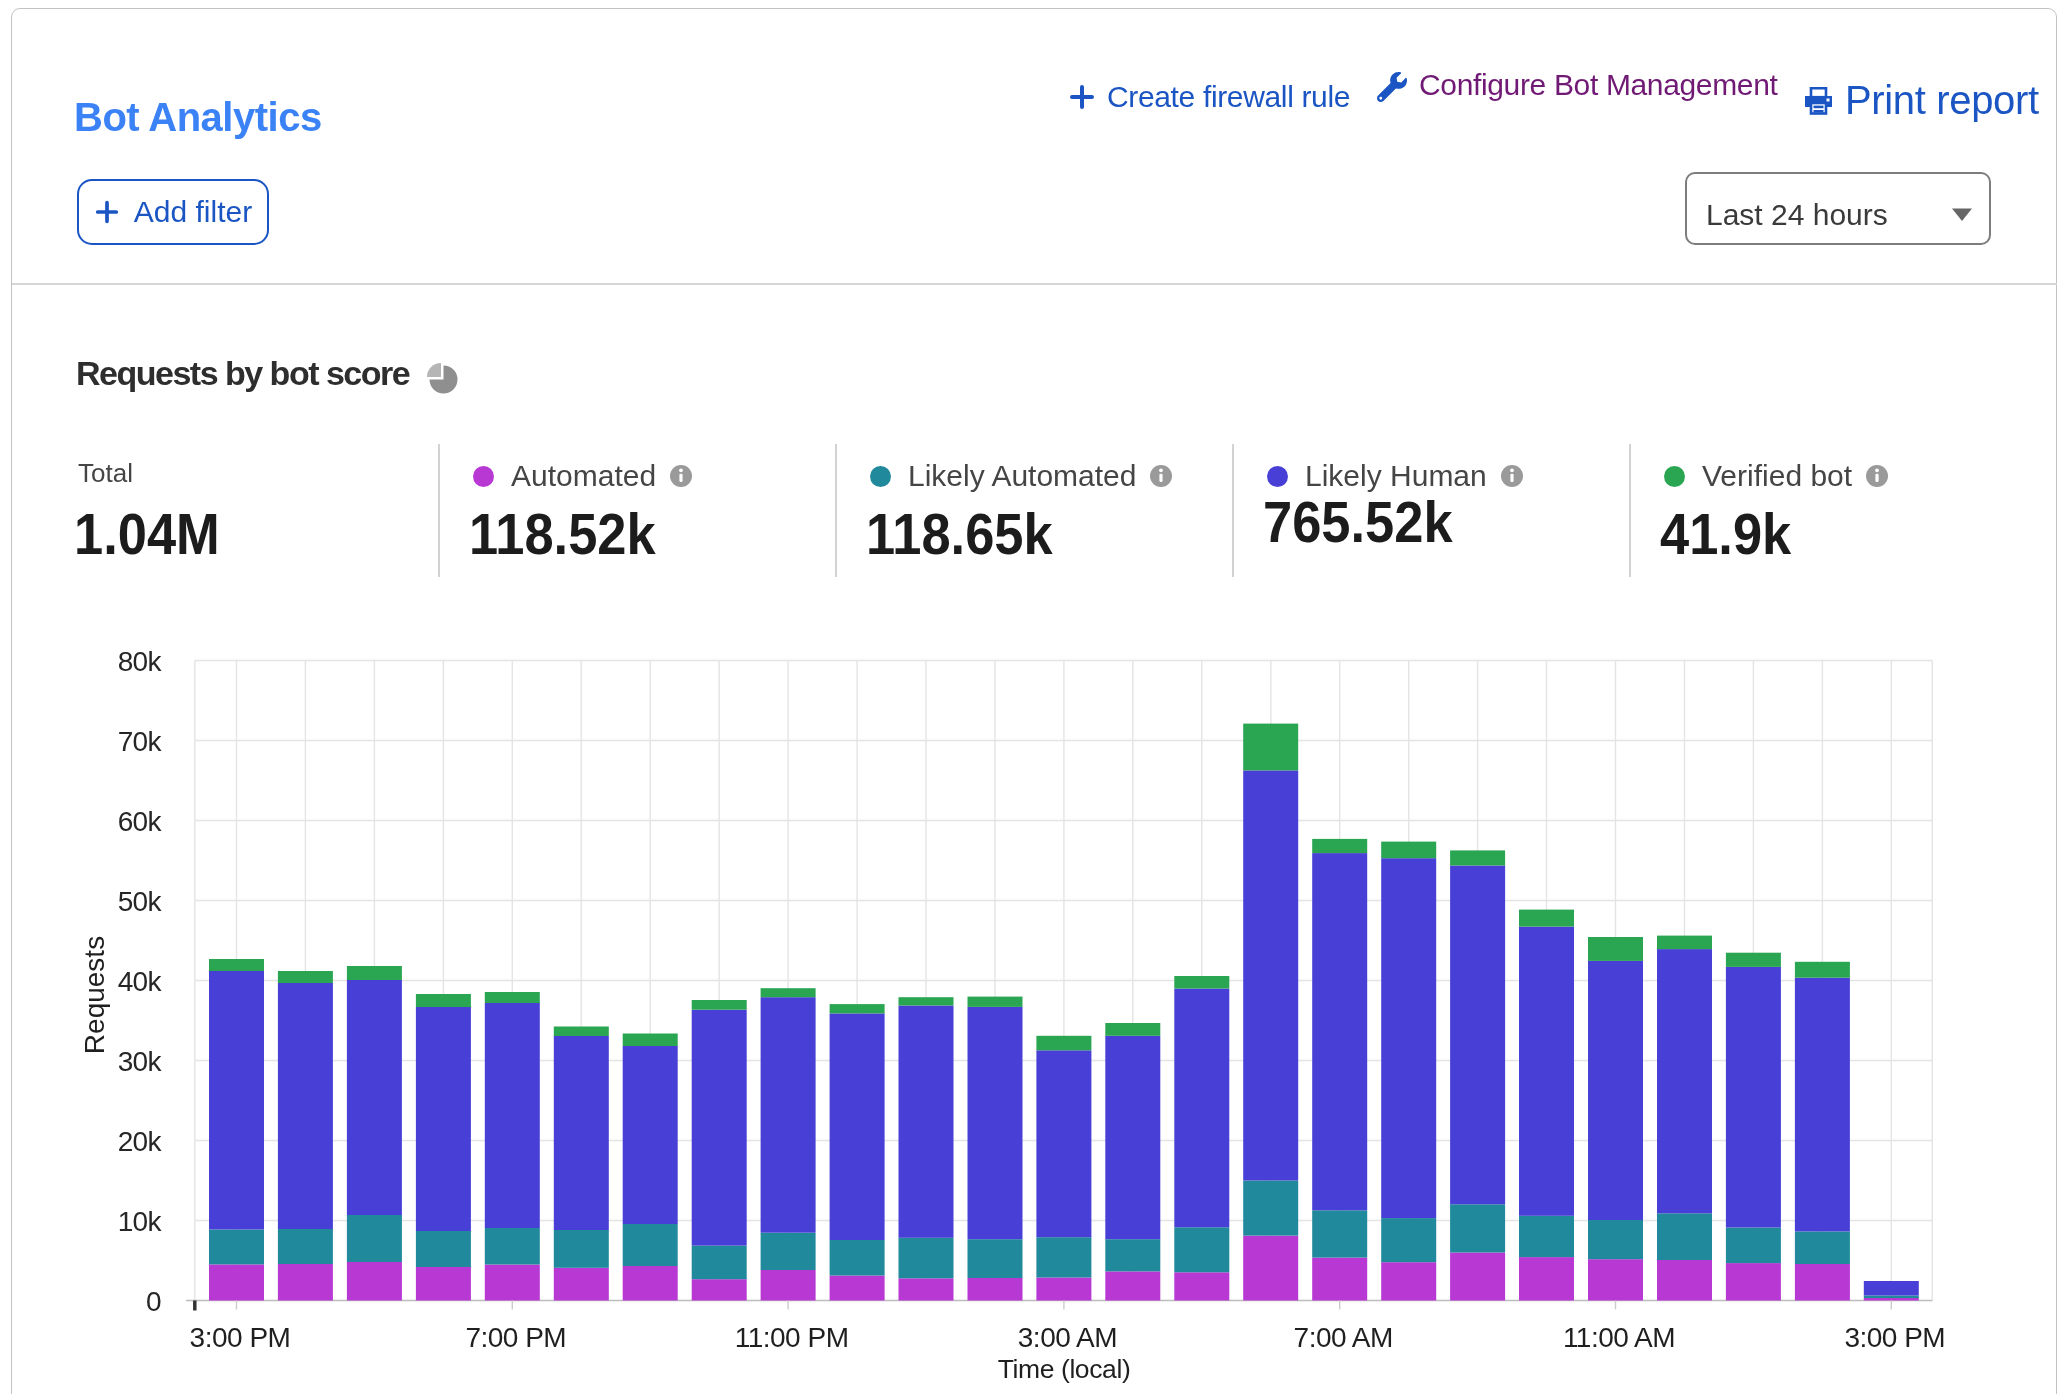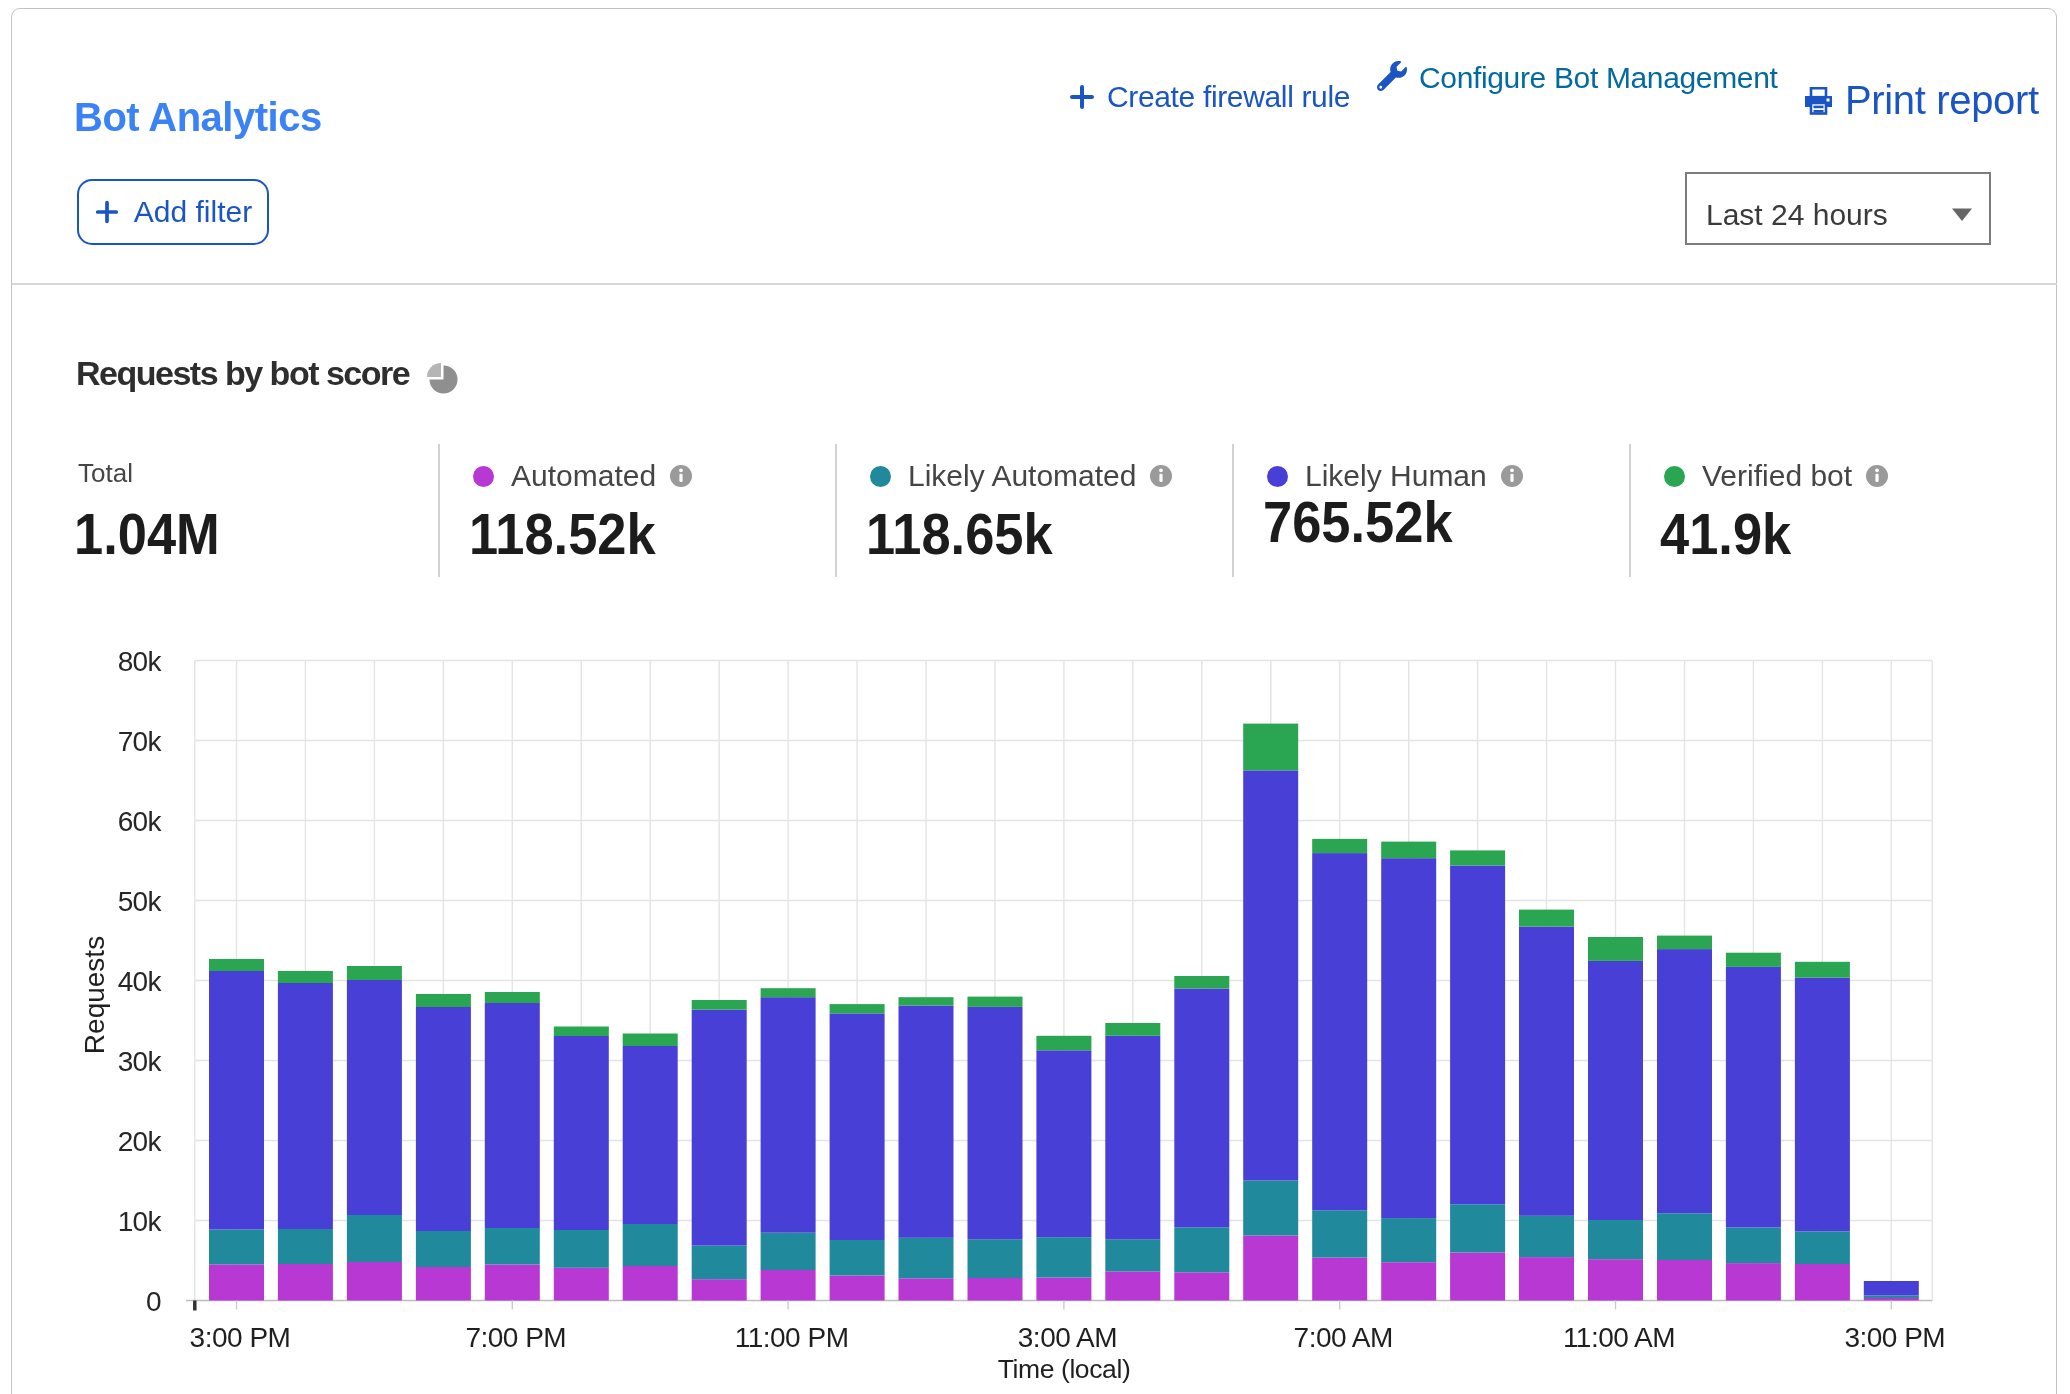--- a/index.html
+++ b/index.html
@@ -8,21 +8,21 @@
 <div class="abs" style="left:12px;top:283px;width:2045px;height:1.5px;background:#d6d6d6"></div>
 
 <div class="abs" style="left:74px;top:95px;font-size:40px;font-weight:700;color:#3b82f6;letter-spacing:-0.5px">Bot Analytics</div>
 
 <div class="abs" style="left:1068px;top:80px;display:flex;align-items:center;color:#1a55c3">
   <svg width="28" height="28" viewBox="0 0 28 28">
       <path d="M14 4v20M4 14h20" stroke="#1a55c3" stroke-width="4" stroke-linecap="round"></path>
     </svg>
   <span style="font-size:30px;margin-left:11px;letter-spacing:-0.35px">Create firewall rule</span>
 </div>
-<div class="abs" style="left:1377px;top:61px;display:flex;align-items:flex-start;color:#0369a1">
+<div class="abs" style="left:1377px;top:68px;display:flex;align-items:flex-end;color:#701a75">
   <svg width="30" height="30" viewBox="0 0 512 512" fill="#1a55c3">
       <path d="M507.73 109.1c-2.24-9.03-13.54-12.09-20.12-5.51l-74.36 74.36-67.88-11.31-11.31-67.88 74.36-74.36c6.62-6.62 3.43-17.9-5.66-20.16-47.38-11.74-99.55.91-136.58 37.93-39.64 39.64-50.55 97.1-34.05 147.2L18.74 402.76c-24.99 24.99-24.99 65.51 0 90.5 24.99 24.99 65.51 24.99 90.5 0l213.21-213.21c50.12 16.71 107.47 5.68 147.37-34.22 37.07-37.07 49.7-89.32 37.91-136.73zM64 472c-13.25 0-24-10.75-24-24 0-13.26 10.75-24 24-24s24 10.74 24 24c0 13.25-10.75 24-24 24z"></path>
     </svg>
   <span style="font-size:30px;margin-left:12px;letter-spacing:-0.35px">Configure Bot Management</span>
 </div>
 <div class="abs" style="left:1804px;top:78px;display:flex;align-items:center;color:#1a55c3">
   <svg width="29" height="28" viewBox="0 0 29 28">
     <rect x="7" y="1.2" width="15" height="9" fill="none" stroke="#1a55c3" stroke-width="2.6"></rect>
     <path d="M1 9 h27 v11 h-27 z M7.5 16 h14 v-1 h-14 z" fill="#1a55c3" fill-rule="evenodd"></path>
     <rect x="22.5" y="11.5" width="3" height="3" fill="#fff"></rect>
@@ -33,21 +33,21 @@
   <span style="font-size:40px;margin-left:12px;letter-spacing:-0.35px">Print report</span>
 </div>
 
 <div class="abs" style="left:77px;top:179px;width:192px;height:66px;border:2.5px solid #1a55c3;border-radius:15px;display:flex;align-items:center;justify-content:center;color:#1a55c3">
   <svg width="26" height="26" viewBox="0 0 28 28">
       <path d="M14 4v20M4 14h20" stroke="#1a55c3" stroke-width="4" stroke-linecap="round"></path>
     </svg>
   <span style="font-size:30px;margin-left:14px">Add filter</span>
 </div>
 
-<div class="abs" style="left:1685px;top:172px;width:306px;height:73px;border:2px solid #7d7d7d;border-radius:0;display:flex;align-items:center;padding:12px 16px 0 19px">
+<div class="abs" style="left:1685px;top:172px;width:306px;height:73px;border:2px solid #7d7d7d;border-radius:10px;display:flex;align-items:center;padding:12px 16px 0 19px">
   <span style="font-size:30px;color:#3a3a3a">Last 24 hours</span>
   <svg style="margin-left:auto" width="22" height="15" viewBox="0 0 22 15">
       <path d="M1 1.5h20L11 14z" fill="#666"></path>
     </svg>
 </div>
 
 <div class="abs" style="left:76px;top:354px;font-size:34px;font-weight:700;color:#2e2e2e;letter-spacing:-1.5px">Requests by bot score</div>
 <svg class="abs" style="left:426px;top:362px" width="33" height="33" viewBox="0 0 33 33">
   <path d="M17.5 17.5 L17.5 3.5 A14 14 0 1 1 3.5 17.5 Z" fill="#8f8f8f"></path>
   <path d="M15 15 L1 15 A14 14 0 0 1 15 1 Z" fill="#b5b5b5"></path>

